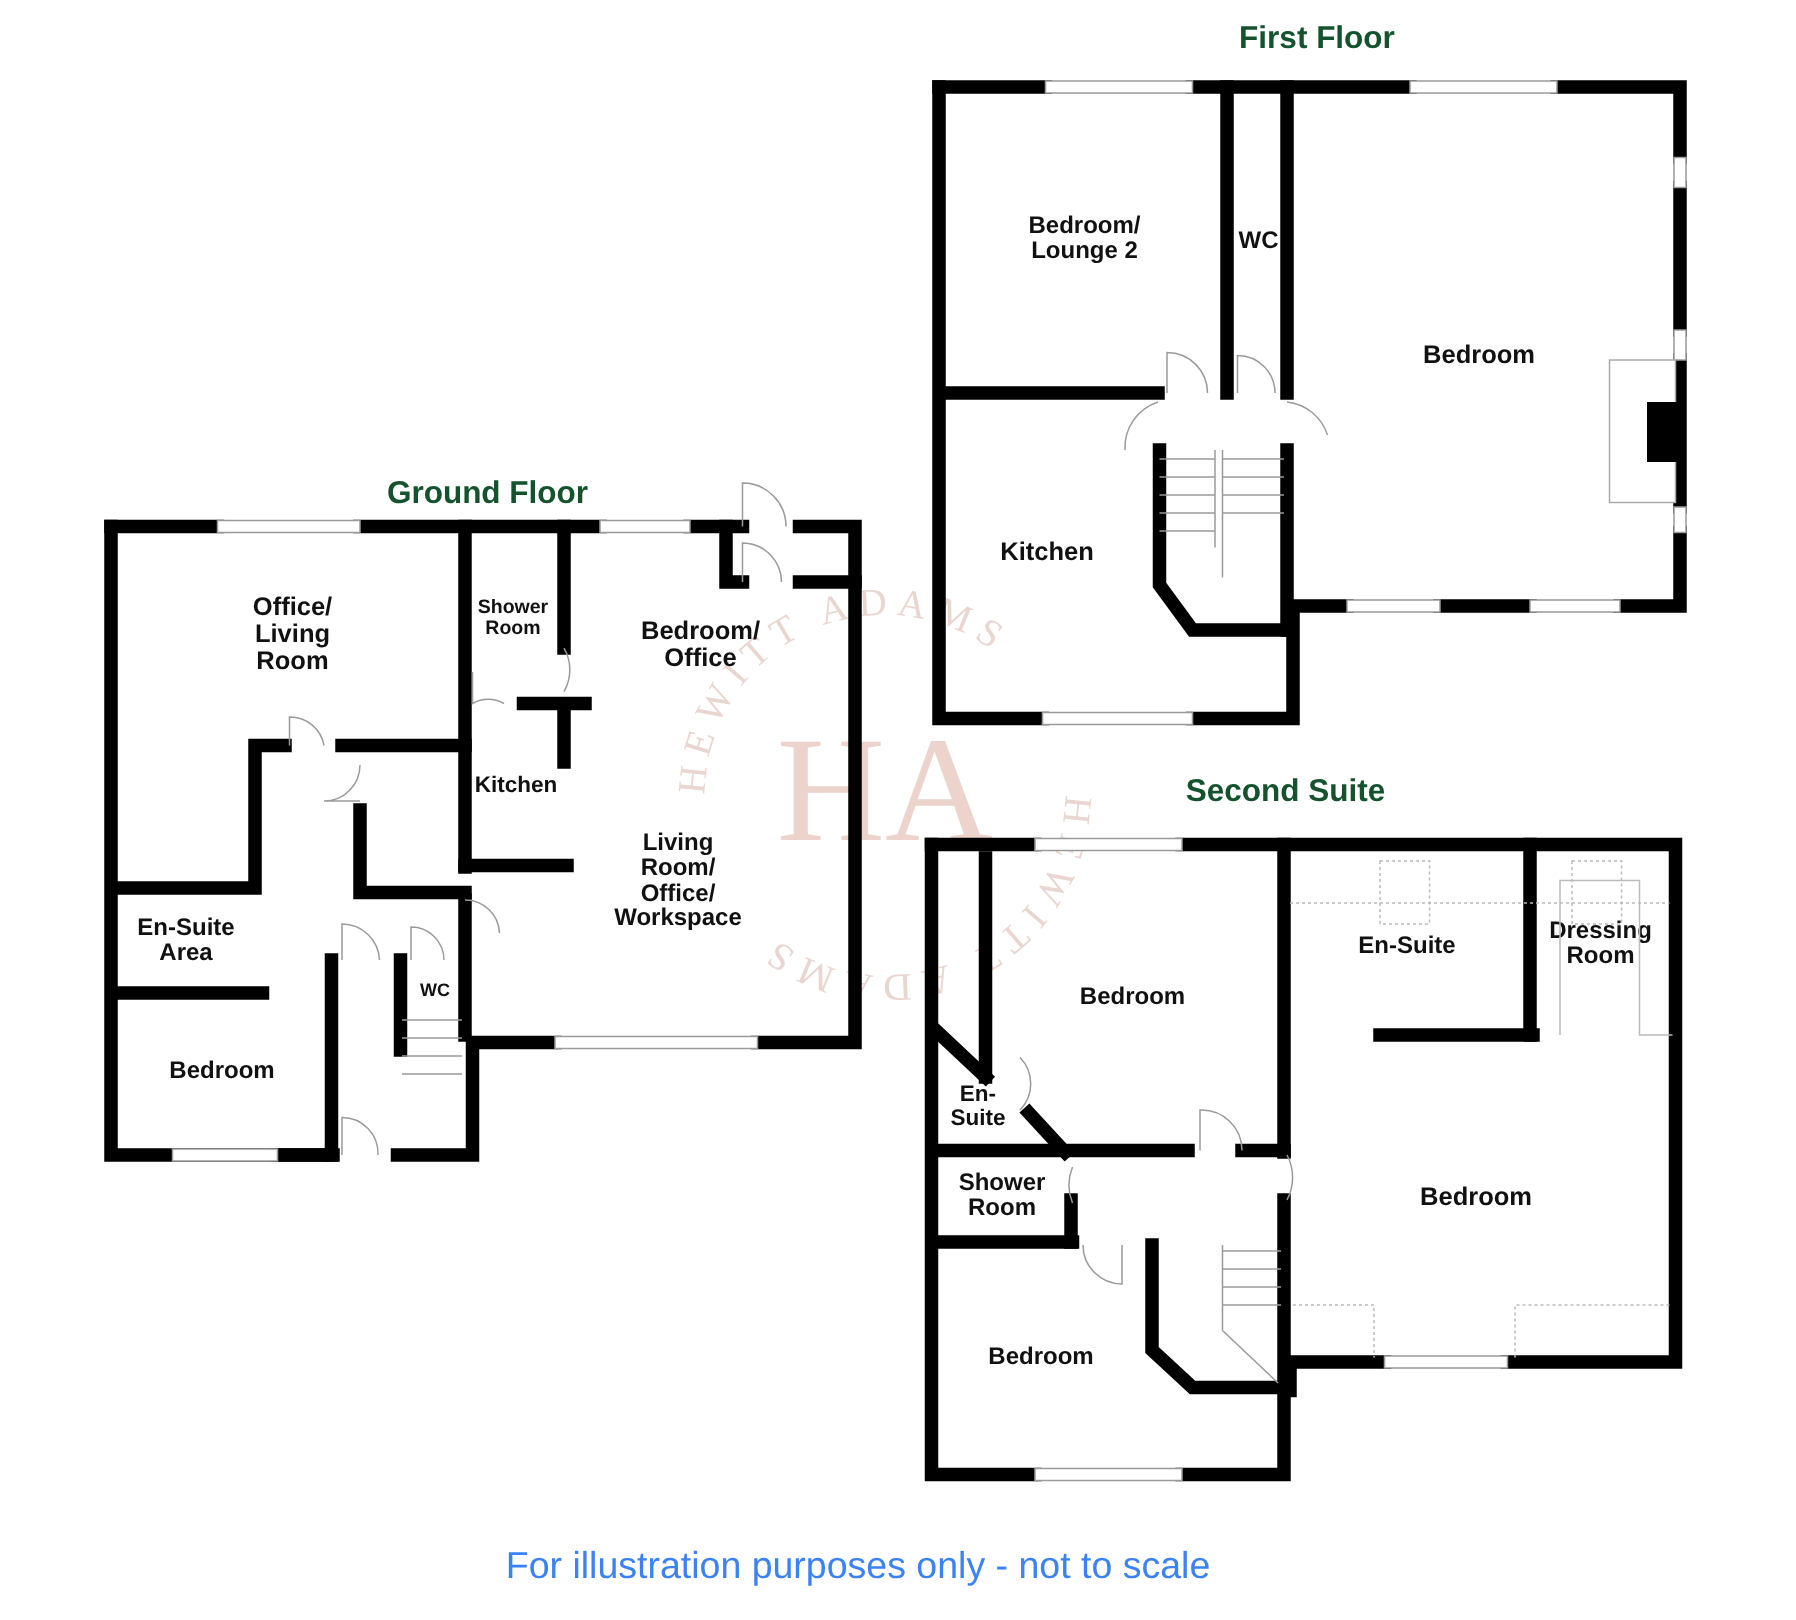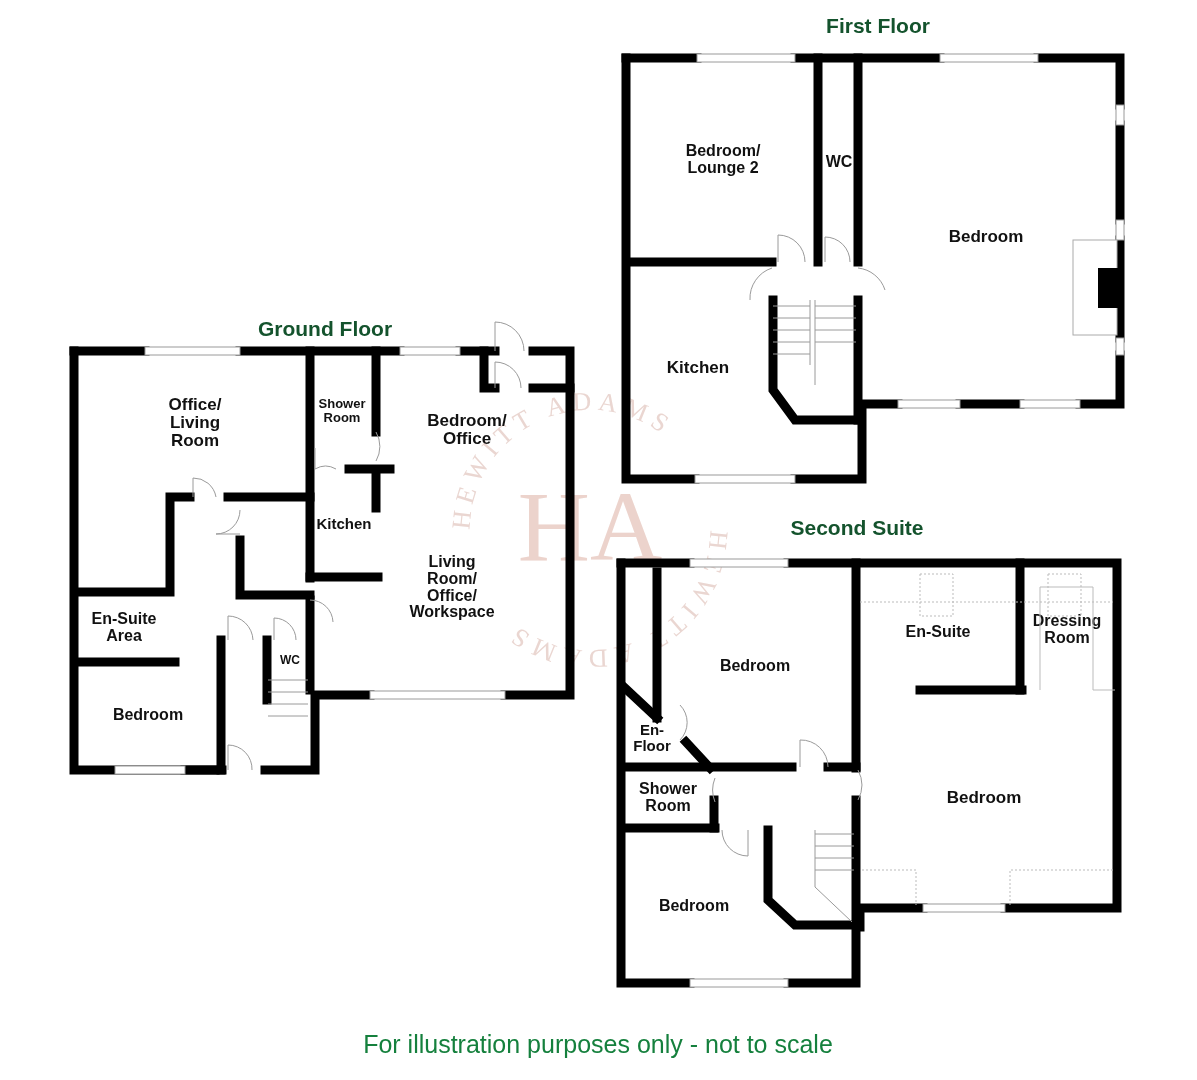--- a/index.html
+++ b/index.html
@@ -1,20 +1,20 @@
 <!DOCTYPE html>
 <html><head>
 <meta charset="utf-8">
 <style>
   html,body{margin:0;padding:0;background:#ffffff;}
   body{width:1197px;height:1080px;position:relative;overflow:hidden;font-family:"Liberation Sans",sans-serif;}
   svg{position:absolute;left:0;top:0;}
   .floor-title{position:absolute;font-weight:bold;font-size:21px;color:#14532d;white-space:nowrap;transform:translateX(-50%);}
   .room{position:absolute;font-weight:bold;color:#111;text-align:center;line-height:1.05;transform:translate(-50%,-50%);white-space:pre-line;}
-  .footer{position:absolute;left:598px;top:1030px;transform:translateX(-50%);font-size:25px;color:#15803d;white-space:nowrap;}
+  .footer{position:absolute;left:572px;top:1030px;transform:translateX(-50%);font-size:25px;color:#3b82f6;white-space:nowrap;}
 </style>
 </head>
 <body>
 
 <svg width="1197" height="1080" style="z-index:0">
   <defs>
     <path id="ring" d="M 590,530 m -120,0 a 120,120 0 1,1 240,0 a 120,120 0 1,1 -240,0"></path>
   </defs>
   <text font-family="Liberation Serif, serif" font-size="26" fill="#ead6d1" letter-spacing="6">
     <textPath href="#ring" startOffset="0%">HEWITT ADAMS</textPath>
@@ -198,21 +198,21 @@
 <div class="room" style="left:148px;top:715px;font-size:16px;">Bedroom</div>
 
 <div class="room" style="left:723px;top:160px;font-size:16px;">Bedroom/
 Lounge 2</div>
 <div class="room" style="left:839px;top:162px;font-size:16px;">WC</div>
 <div class="room" style="left:986px;top:237px;font-size:17px;">Bedroom</div>
 <div class="room" style="left:698px;top:368px;font-size:17px;">Kitchen</div>
 
 <div class="room" style="left:755px;top:666px;font-size:16px;">Bedroom</div>
 <div class="room" style="left:652px;top:738px;font-size:15px;">En-
-Floor</div>
+Suite</div>
 <div class="room" style="left:938px;top:632px;font-size:16px;">En-Suite</div>
 <div class="room" style="left:1067px;top:630px;font-size:16px;">Dressing
 Room</div>
 <div class="room" style="left:668px;top:798px;font-size:16px;">Shower
 Room</div>
 <div class="room" style="left:984px;top:798px;font-size:17px;">Bedroom</div>
 <div class="room" style="left:694px;top:906px;font-size:16px;">Bedroom</div>
 
 <div class="footer">For illustration purposes only - not to scale</div>
 

